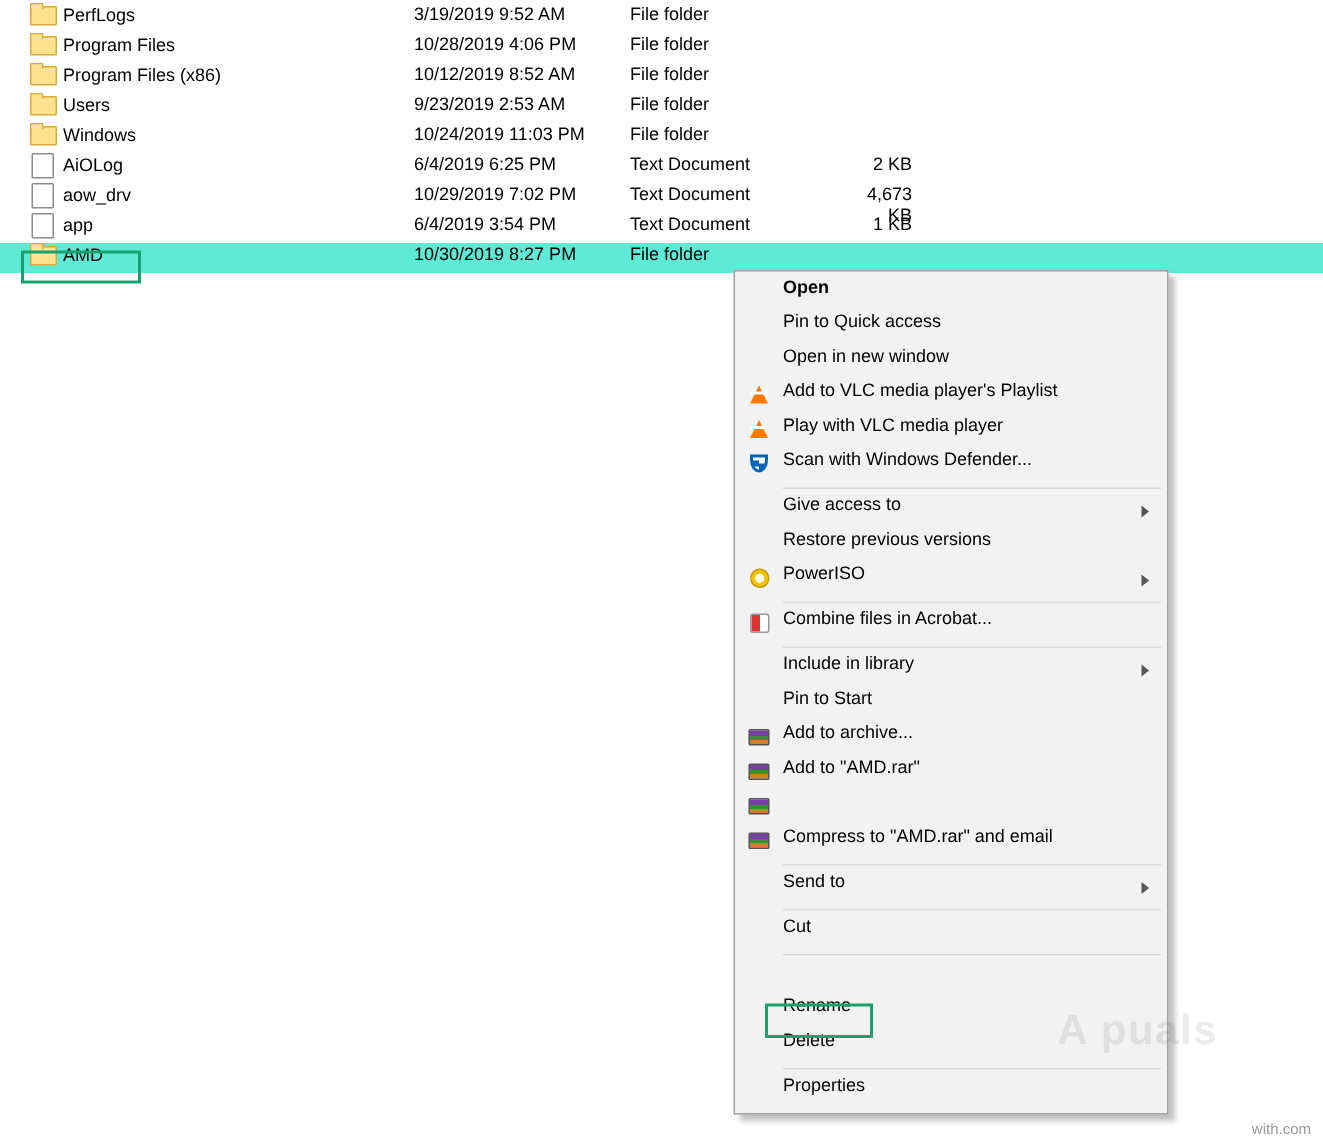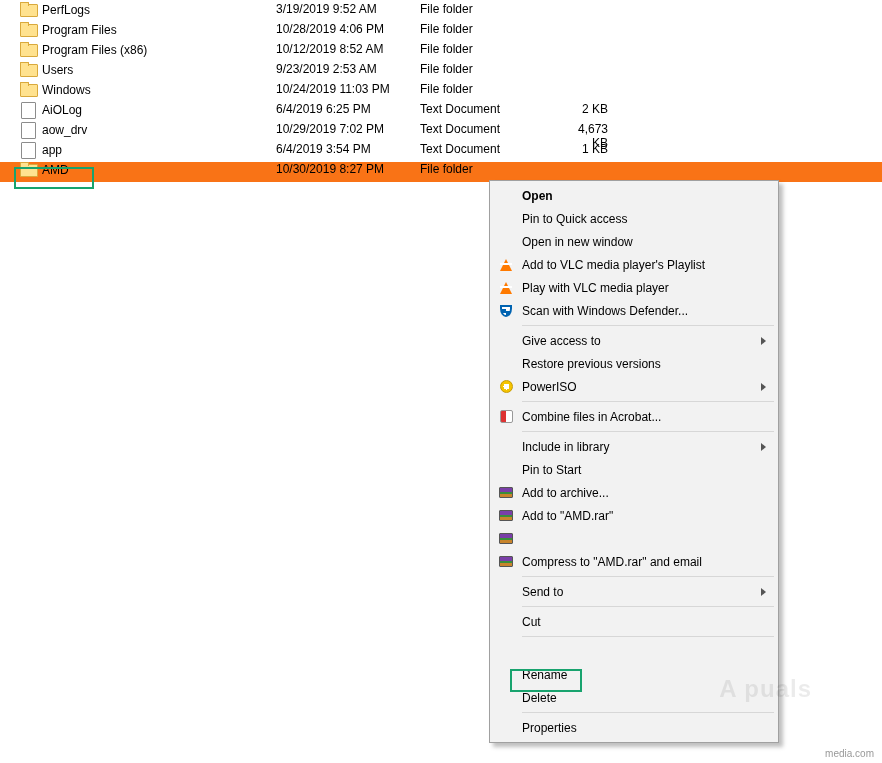--- a/index.html
+++ b/index.html
@@ -18,21 +18,21 @@
   .file-list {
     padding-top: 2px;
   }
   .row {
     display: flex;
     align-items: flex-start;
     height: 20px;
     padding-left: 20px;
   }
   .row.selected {
-    background: #f97316;
+    background: #5eead4;
   }
   .col-name { display:flex; align-items:center; width: 256px; }
   .col-date { width: 144px; color:#000; }
   .col-type { width: 144px; }
   .col-size { width: 48px; text-align:right; padding-right:4px; }
   .icon { width:16px; height:16px; margin-right:6px; flex:0 0 16px; }
   .folder-icon { position:relative; }
   .folder-icon::before {
     content:""; position:absolute; left:0; top:2px; width:16px; height:11px;
     background:#ffe28f; border:1px solid #d9a93c; border-radius:1px;
@@ -52,21 +52,21 @@
   .hl-delete { left:510px; top:669px; width:72px; height:23px; }
 
   
   .ctx {
     position:absolute; left:489px; top:180px; width:290px;
     background:#f2f2f2; border:1px solid #a0a0a0;
     box-shadow: 4px 4px 4px rgba(0,0,0,0.25);
     padding:3px 2px;
   }
   .ctx-item {
-    display:flex; align-items:center; height:23px;
+    display:flex; align-items:flex-start; height:23px;
     padding: 0 20px 0 4px; position:relative;
   }
   .ctx-icon { width:20px; height:20px; flex:0 0 20px; display:flex; align-items:center; justify-content:center; margin-right:6px; }
   .ctx-label { flex:1; white-space:nowrap; }
   .ctx-sep { height:1px; background:#d7d7d7; margin:3px 2px 3px 30px; }
   .ctx-arrow {
     position:absolute; right:10px; top:50%; transform:translateY(-50%);
     width:0;height:0;border-top:4px solid transparent;border-bottom:4px solid transparent;border-left:5px solid #555;
   }
   .bold { font-weight:600; }
@@ -76,21 +76,21 @@
   .vlc::after{content:"";position:absolute;left:-6px;top:4px;width:12px;height:2px;background:#fff;}
   .defender { width:12px;height:12px;border:2px solid #0063b1;border-radius:0 0 50% 50%/0 0 70% 70%; background:
     linear-gradient(#0063b1,#0063b1) left/50% 50% no-repeat,
     linear-gradient(#0063b1,#0063b1) right bottom/50% 50% no-repeat,#fff; }
   .poweriso { width:13px;height:13px;border-radius:50%;background:radial-gradient(circle,#fff 0 3px,#f5c400 3px 100%);border:1px solid #c79a00; }
   .acrobat { width:13px;height:13px;background:linear-gradient(90deg,#d33 50%,#fff 50%);border:1px solid #999;border-radius:2px; }
   .winrar { width:14px;height:11px;background:linear-gradient(#7a3ea8,#7a3ea8 40%,#3a8e3a 40%,#3a8e3a 70%,#c8842c 70%);border:1px solid #555;border-radius:1px; }
 
   .watermark {
     position:absolute; right:70px; bottom:60px;
-    font-size:24px; color:rgba(0,0,0,0.08); font-weight:600;
+    font-size:28px; color:rgba(0,0,0,0.08); font-weight:600;
     pointer-events:none; letter-spacing:1px;
   }
   .wsx { position:absolute; right:8px; bottom:4px; font-size:10px; color:#999; }
 </style>
 </head>
 <body>
 
 <div class="file-list" id="file-list">
     <div class="row">
       <div class="col-name">
@@ -291,13 +291,13 @@
   <div class="ctx-sep"></div>
   <div class="ctx-item">
       <span class="ctx-icon"></span>
       <span class="ctx-label">Properties</span>
     </div>
 </div>
 
 <div class="highlight-box hl-delete"></div>
 
 <div class="watermark">A   puals</div>
-<div class="wsx">media.com</div>
+<div class="wsx">with.com</div>
 
 </body></html>

